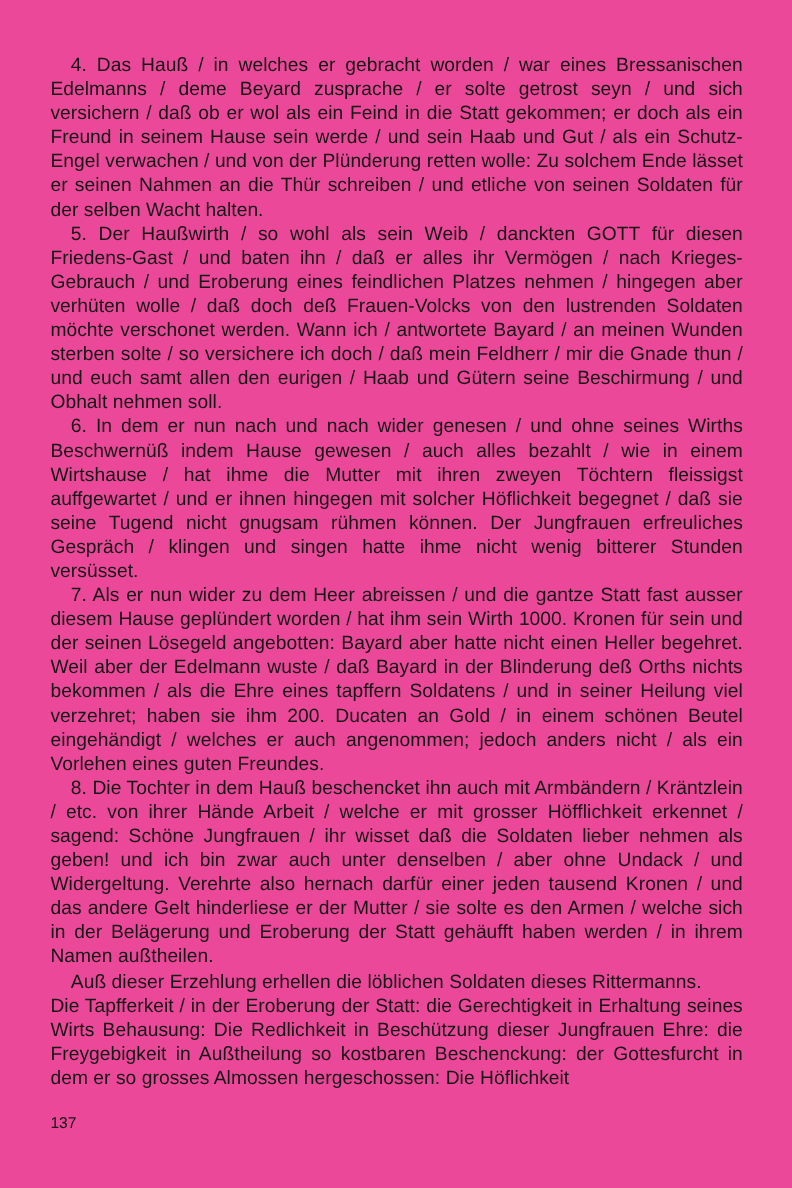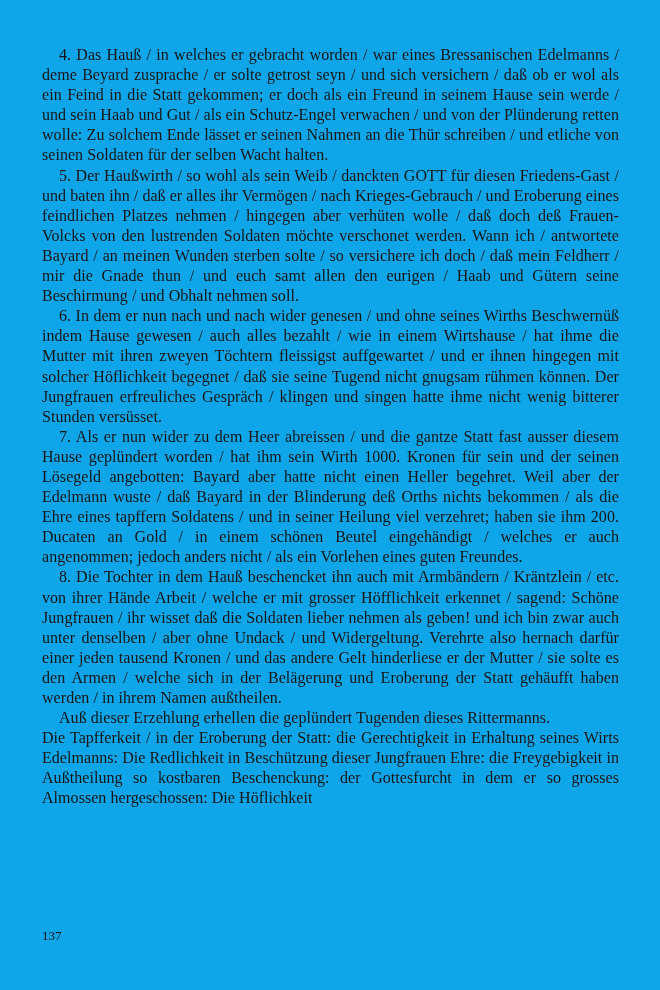--- a/index.html
+++ b/index.html
@@ -4,23 +4,23 @@
 <style>
   html, body {
     margin: 0;
     padding: 0;
     background: #ffffff;
   }
   .page {
     position: relative;
     width: 660px;
     height: 990px;
-    background: #0ea5e9;
+    background: #ec4899;
     color: #161616;
-    font-family: Liberation Serif, serif;
+    font-family: Liberation Sans, sans-serif;
     overflow: hidden;
   }
   .text-block {
     position: absolute;
     left: 42px;
     top: 45px;
     width: 577px;
     font-size: 16px;
     line-height: 20.1px;
     text-align: justify;
@@ -45,17 +45,17 @@
 </head>
 <body>
 
 <div class="page">
   <div class="text-block">
     <p class="para indent">4. Das Hauß / in welches er gebracht worden / war eines Bressanischen Edelmanns / deme Beyard zusprache / er solte getrost seyn / und sich versichern / daß ob er wol als ein Feind in die Statt gekommen; er doch als ein Freund in seinem Hause sein werde / und sein Haab und Gut / als ein Schutz-Engel verwachen / und von der Plünderung retten wolle: Zu solchem Ende lässet er seinen Nahmen an die Thür schreiben / und etliche von seinen Soldaten für der selben Wacht halten.</p>
     <p class="para indent">5. Der Haußwirth / so wohl als sein Weib / danckten GOTT für diesen Friedens-Gast / und baten ihn / daß er alles ihr Vermögen / nach Krieges-Gebrauch / und Eroberung eines feindlichen Platzes nehmen / hingegen aber verhüten wolle / daß doch deß Frauen-Volcks von den lustrenden Soldaten möchte verschonet werden. Wann ich / antwortete Bayard / an meinen Wunden sterben solte / so versichere ich doch / daß mein Feldherr / mir die Gnade thun / und euch samt allen den eurigen / Haab und Gütern seine Beschirmung / und Obhalt nehmen soll.</p>
     <p class="para indent">6. In dem er nun nach und nach wider genesen / und ohne seines Wirths Beschwernüß indem Hause gewesen / auch alles bezahlt / wie in einem Wirtshause / hat ihme die Mutter mit ihren zweyen Töchtern fleissigst auffgewartet / und er ihnen hingegen mit solcher Höflichkeit begegnet / daß sie seine Tugend nicht gnugsam rühmen können. Der Jungfrauen erfreuliches Gespräch / klingen und singen hatte ihme nicht wenig bitterer Stunden versüsset.</p>
     <p class="para indent">7. Als er nun wider zu dem Heer abreissen / und die gantze Statt fast ausser diesem Hause geplündert worden / hat ihm sein Wirth 1000. Kronen für sein und der seinen Lösegeld angebotten: Bayard aber hatte nicht einen Heller begehret. Weil aber der Edelmann wuste / daß Bayard in der Blinderung deß Orths nichts bekommen / als die Ehre eines tapffern Soldatens / und in seiner Heilung viel verzehret; haben sie ihm 200. Ducaten an Gold / in einem schönen Beutel eingehändigt / welches er auch angenommen; jedoch anders nicht / als ein Vorlehen eines guten Freundes.</p>
     <p class="para indent">8. Die Tochter in dem Hauß beschencket ihn auch mit Armbändern / Kräntzlein / etc. von ihrer Hände Arbeit / welche er mit grosser Höfflichkeit erkennet / sagend: Schöne Jungfrauen / ihr wisset daß die Soldaten lieber nehmen als geben! und ich bin zwar auch unter denselben / aber ohne Undack / und Widergeltung. Verehrte also hernach darfür einer jeden tausend Kronen / und das andere Gelt hinderliese er der Mutter / sie solte es den Armen / welche sich in der Belägerung und Eroberung der Statt gehäufft haben werden / in ihrem Namen außtheilen.</p>
-    <p class="para indent">Auß dieser Erzehlung erhellen die geplündert Tugenden dieses Rittermanns.</p>
-    <p class="para no-indent">Die Tapfferkeit / in der Eroberung der Statt: die Gerechtigkeit in Erhaltung seines Wirts Edelmanns: Die Redlichkeit in Beschützung dieser Jungfrauen Ehre: die Freygebigkeit in Außtheilung so kostbaren Beschenckung: der Gottesfurcht in dem er so grosses Almossen hergeschossen: Die Höflichkeit</p>
+    <p class="para indent">Auß dieser Erzehlung erhellen die löblichen Soldaten dieses Rittermanns.</p>
+    <p class="para no-indent">Die Tapfferkeit / in der Eroberung der Statt: die Gerechtigkeit in Erhaltung seines Wirts Behausung: Die Redlichkeit in Beschützung dieser Jungfrauen Ehre: die Freygebigkeit in Außtheilung so kostbaren Beschenckung: der Gottesfurcht in dem er so grosses Almossen hergeschossen: Die Höflichkeit</p>
   </div>
   <div class="page-number">137</div>
 </div>
 
 </body></html>

